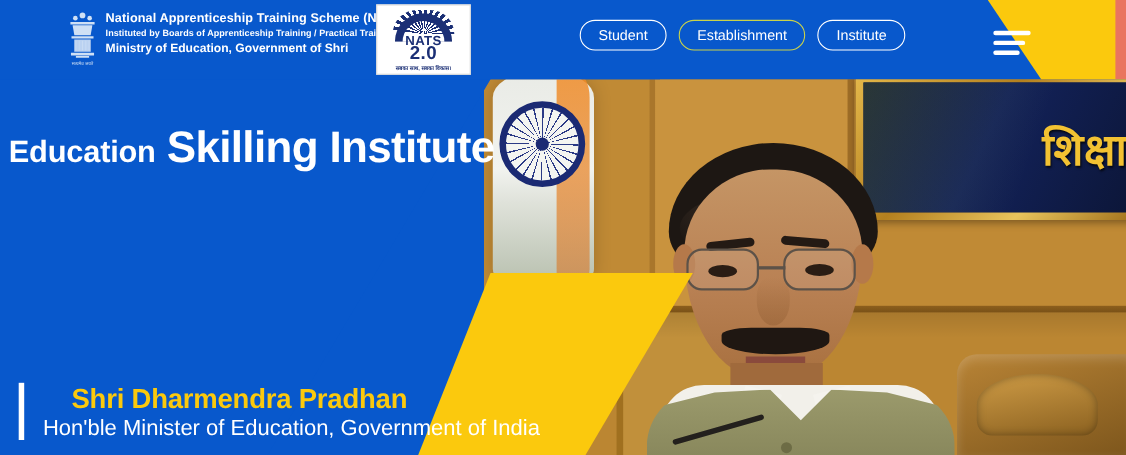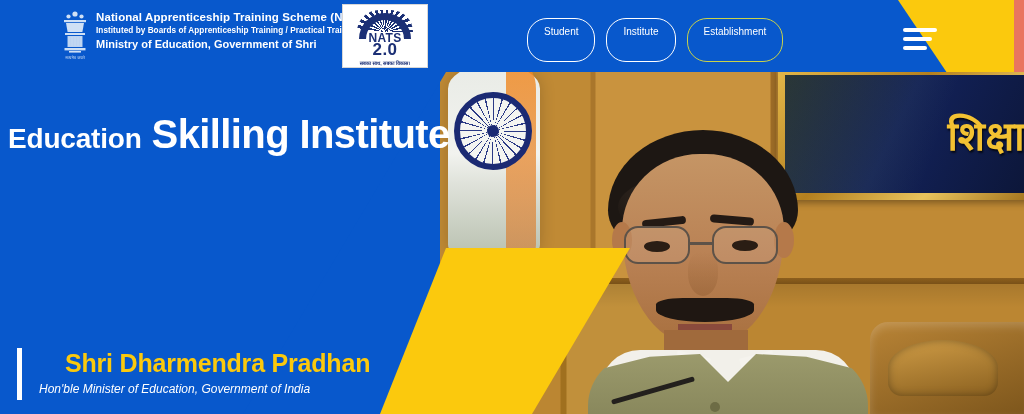--- a/index.html
+++ b/index.html
@@ -292,25 +292,25 @@
   }
   .nats-name { top: 22px; font-size: 12px; letter-spacing: .3px; }
   .nats-ver  { top: 31px; font-size: 17px; letter-spacing: .5px; }
   .nats-moto {
     width: 100%; text-align: center; font-size: 5px; color: #1b2f75;
     font-weight: 700; margin-top: 1px;
   }
 
   .nav { position: absolute; left: 527px; top: 18px; display: flex; gap: 11px; z-index: 7; }
   .nav-btn {
-    padding: 5px 16px 22px;
+    padding: 5px 16px 6px;
     border-radius: 20px;
     border: 1.6px solid #ffffff;
     color: #ffffff;
-    font-size: 10px;
+    font-size: 13px;
     font-weight: 400;
     background: transparent;
     cursor: pointer;
     white-space: nowrap;
     line-height: 15px;
   }
   .nav-btn.active { border-color: #c9d24a; }
 
   .hamburger {
     position: absolute; left: 903px; top: 28px; width: 34px; height: 22px;
@@ -348,22 +348,23 @@
     position: absolute; left: 17px; top: 348px; z-index: 5;
     padding-left: 17px;
     border-left: 5px solid #ffffff;
   }
   .spk-name {
     font-size: 25px; font-weight: 700; color: #fbc90d; line-height: 30px;
     letter-spacing: -.2px;
     margin-left: 26px;
   }
   .spk-role {
-    font-size: 12px; font-style: italic; color: #ffffff; line-height: 22px;
+    font-size: 20px; color: #ffffff; line-height: 22px;
     font-weight: 400;
+    text-align: right;
   }
 </style>
 </head>
 <body>
 
 <div class="stage">
 
   <div class="photo">
     <div class="wood"></div>
     <div class="wood-rail"></div>
@@ -466,22 +467,22 @@
         <div class="nats-teeth"></div>
         <div class="nats-gear"></div>
         <div class="nats-word nats-name">NATS</div>
         <div class="nats-word nats-ver">2.0</div>
       </div>
       <div class="nats-moto">सबका साथ, सबका विकास।</div>
     </div>
 
     <div class="nav">
       <button class="nav-btn">Student</button>
+      <button class="nav-btn active">Establishment</button>
       <button class="nav-btn">Institute</button>
-      <button class="nav-btn active">Establishment</button>
     </div>
 
     <div class="hamburger">
       <span></span>
         <span></span>
         <span></span>
     </div>
   </div>
 
 </div>

